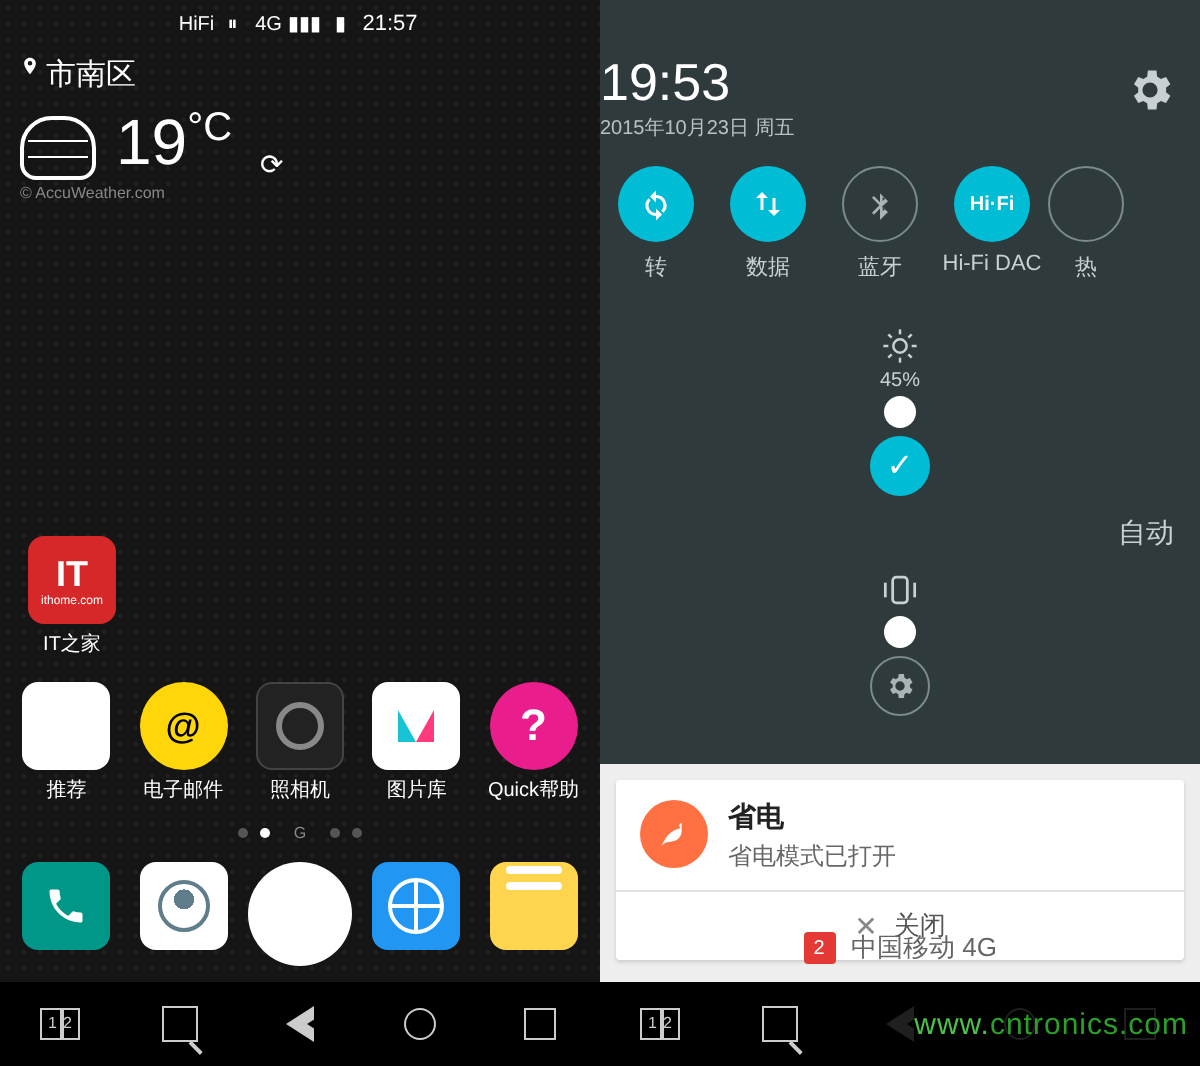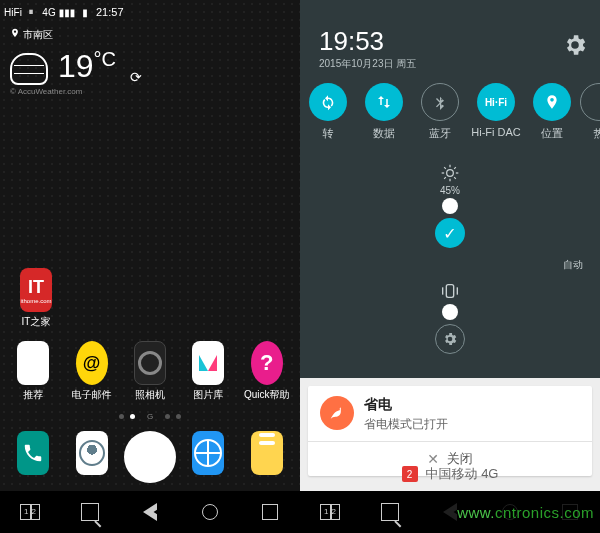--- a/index.html
+++ b/index.html
@@ -3,38 +3,38 @@
 <meta charset="utf-8">
 <style>
   * { box-sizing: border-box; margin: 0; padding: 0; }
   body { font-family: -apple-system, "Helvetica Neue", Arial, sans-serif; background:#444; }
   .stage { width:600px; height:533px; position:relative; background:#222; }
   .phone { position:absolute; top:0; width:300px; height:533px; }
   .left { left:0; background:#151515; background-image: radial-gradient(rgba(255,255,255,0.05) 1px, transparent 1px); background-size: 8px 8px; }
   .right { left:300px; background:#eeeeee; }
 
   
-  .statusbar { height:24px; display:flex; align-items:center; justify-content:flex-start; padding:0 6px; color:#fff; font-size:11px; }
+  .statusbar { height:24px; display:flex; align-items:center; justify-content:center; padding:0 6px; color:#fff; font-size:11px; }
   .statusbar .icons { display:flex; gap:4px; align-items:center; }
   .statusbar .ic { width:14px; height:14px; display:flex; align-items:center; justify-content:center; font-size:10px; }
-  .location-row { color:#fff; font-size:10px; padding:4px 10px 0 10px; display:flex; gap:3px; }
+  .location-row { color:#fff; font-size:15px; padding:4px 10px 0 10px; display:flex; gap:3px; }
   .weather-row { display:flex; align-items:flex-end; gap:10px; padding:6px 10px 2px 10px; color:#fff; }
   .weather-icon { width:38px; height:32px; border:2px solid #fff; border-radius:16px 16px 8px 8px; position:relative; }
   .weather-icon::before, .weather-icon::after { content:""; position:absolute; left:2px; right:2px; height:1px; background:#fff; }
   .weather-icon::before { top:10px; }
   .weather-icon::after { top:18px; }
   .temp { font-size:32px; font-weight:300; }
   .temp .deg { font-size:20px; vertical-align:top; }
   .refresh { font-size:14px; margin-left:4px; }
   .attrib { color:#888; font-size:8px; padding:0 10px; }
 
   .home-grid { position:absolute; bottom:0; left:0; right:0; }
   .row-icons { display:flex; justify-content:space-around; padding:6px 4px; }
   .appcell { width:52px; display:flex; flex-direction:column; align-items:center; gap:3px; }
-  .appicon { width:32px; height:44px; border-radius:8px; display:flex; align-items:center; justify-content:center; color:#fff; font-size:18px; font-weight:bold; position:relative; }
+  .appicon { width:44px; height:44px; border-radius:8px; display:flex; align-items:center; justify-content:center; color:#fff; font-size:18px; font-weight:bold; position:relative; }
   .applabel { color:#fff; font-size:10px; text-align:center; white-space:nowrap; }
   .ic-it { background:#d62828; flex-direction:column; }
   .ic-it .tiny { font-size:6px; font-weight:normal; }
   .ic-folder { background:#fff; display:grid; grid-template-columns:1fr 1fr; grid-template-rows:1fr 1fr; padding:4px; gap:2px; }
   .ic-folder div { border-radius:3px; }
   .ic-mail { background:#ffd60a; border-radius:50%; color:#000; }
   .ic-camera { background:#222; border:1px solid #444; }
   .ic-camera::before { content:""; width:18px; height:18px; border:3px solid #888; border-radius:50%; }
   .ic-gallery { background:#fff; }
   .ic-gallery::before { content:""; width:0; height:0; border-left:9px solid #ff3b7b; border-right:9px solid #19c3d6; border-bottom:16px solid transparent; transform:rotate(180deg); }
@@ -62,21 +62,21 @@
   .nav-dual .n1 { left:3px; } .nav-dual .n2 { right:3px; }
   .nav-q { width:18px; height:18px; border:1.5px solid #ccc; position:relative; }
   .nav-q::after { content:""; position:absolute; right:-4px; bottom:-4px; width:8px; height:1.5px; background:#ccc; transform:rotate(45deg); }
   .nav-back { width:0; height:0; border-top:9px solid transparent; border-bottom:9px solid transparent; border-right:14px solid #ccc; position:relative; }
   .nav-back::after { content:""; position:absolute; left:9px; top:-9px; width:0; height:0; border-top:9px solid transparent; border-bottom:9px solid transparent; border-right:14px solid #000; transform:scale(0.78); }
   .nav-home { width:16px; height:16px; border:1.5px solid #ccc; border-radius:50%; }
   .nav-recent { width:16px; height:16px; border:1.5px solid #ccc; }
 
   
   .r-statusbar { height:22px; background:#2f3a3d; }
-  .r-header { background:#2f3a3d; color:#fff; padding:4px 12px 8px 19px; display:flex; justify-content:space-between; align-items:flex-start; }
+  .r-header { background:#2f3a3d; color:#fff; padding:4px 12px 8px 0; display:flex; justify-content:space-between; align-items:flex-start; }
   .r-time { font-size:26px; font-weight:300; }
   .r-date { font-size:10px; color:#b8c2c4; }
   .r-gear { width:26px; height:26px; margin-top:6px; }
   .r-toggles { background:#2f3a3d; display:flex; padding:4px 0 10px 0; overflow:hidden; }
   .tg { flex:0 0 56px; display:flex; flex-direction:column; align-items:center; gap:5px; }
   .tg-circ { width:38px; height:38px; border-radius:50%; display:flex; align-items:center; justify-content:center; color:#fff; font-size:14px; font-weight:bold; }
   .tg-on { background:#00bcd4; }
   .tg-off { background:transparent; border:1.5px solid #7a8a8d; color:#b8c2c4; }
   .tg-lbl { color:#c8d0d2; font-size:11px; }
   .r-sliders { background:#2f3a3d; padding:4px 10px 14px 10px; }
@@ -281,28 +281,20 @@
             <svg width="16" height="16" viewBox="0 0 24 24">
               <path fill="#a8b4b6" d="M12 2v8.6L7.4 6 6 7.4 11.6 13 6 18.6 7.4 20l4.6-4.6V24l6-6-4.6-4 4.6-4-6-6zm2 4.8L15.8 8 14 9.8V6.8zm0 10.4v-3l1.8 1.8L14 17.2z"></path>
             </svg>
           </div>
         <div class="tg-lbl">蓝牙</div>
       </div>
       <div class="tg">
         <div class="tg-circ tg-on" style="font-size:10px;">Hi·Fi</div>
         <div class="tg-lbl">Hi-Fi DAC</div>
       </div>
-      <div class="tg">
-        <div class="tg-circ tg-on">
-            <svg width="16" height="16" viewBox="0 0 24 24">
-              <path fill="#fff" d="M12 2C8 2 5 5 5 9c0 5 7 13 7 13s7-8 7-13c0-4-3-7-7-7zm0 9.5A2.5 2.5 0 1 1 12 6a2.5 2.5 0 0 1 0 5.5z"></path>
-            </svg>
-          </div>
-        <div class="tg-lbl">位置</div>
-      </div>
       <div class="tg" style="flex:0 0 30px;">
         <div class="tg-circ tg-off" style="width:38px;"></div>
         <div class="tg-lbl">热</div>
       </div>
     </div>
 
     <div class="r-sliders">
       <div class="sl-row">
         <div class="sl-ic">
           <svg width="20" height="20" viewBox="0 0 24 24">
@@ -323,21 +315,21 @@
         <div class="sl-track">
             <div class="sl-fill" style="width:45%"></div>
             <div class="sl-thumb" style="left:45%"></div>
           </div>
         <div class="sl-end">
           <div class="sl-check">✓</div>
         </div>
       </div>
       <div style="display:flex;">
           <span style="flex:1"></span>
-          <span style="width:34px;text-align:center;color:#c8d0d2;font-size:10px;">自动</span>
+          <span style="width:34px;text-align:center;color:#c8d0d2;font-size:14px;">自动</span>
         </div>
 
       <div class="sl-row">
         <div class="sl-ic">
           <svg width="22" height="22" viewBox="0 0 24 24">
               <rect x="8" y="5" width="8" height="14" rx="2" fill="none" stroke="#c8d0d2" stroke-width="1.5"></rect>
               <line x1="4" y1="8" x2="4" y2="16" stroke="#c8d0d2" stroke-width="1.5"></line>
               <line x1="20" y1="8" x2="20" y2="16" stroke="#c8d0d2" stroke-width="1.5"></line>
             </svg>
         </div>

